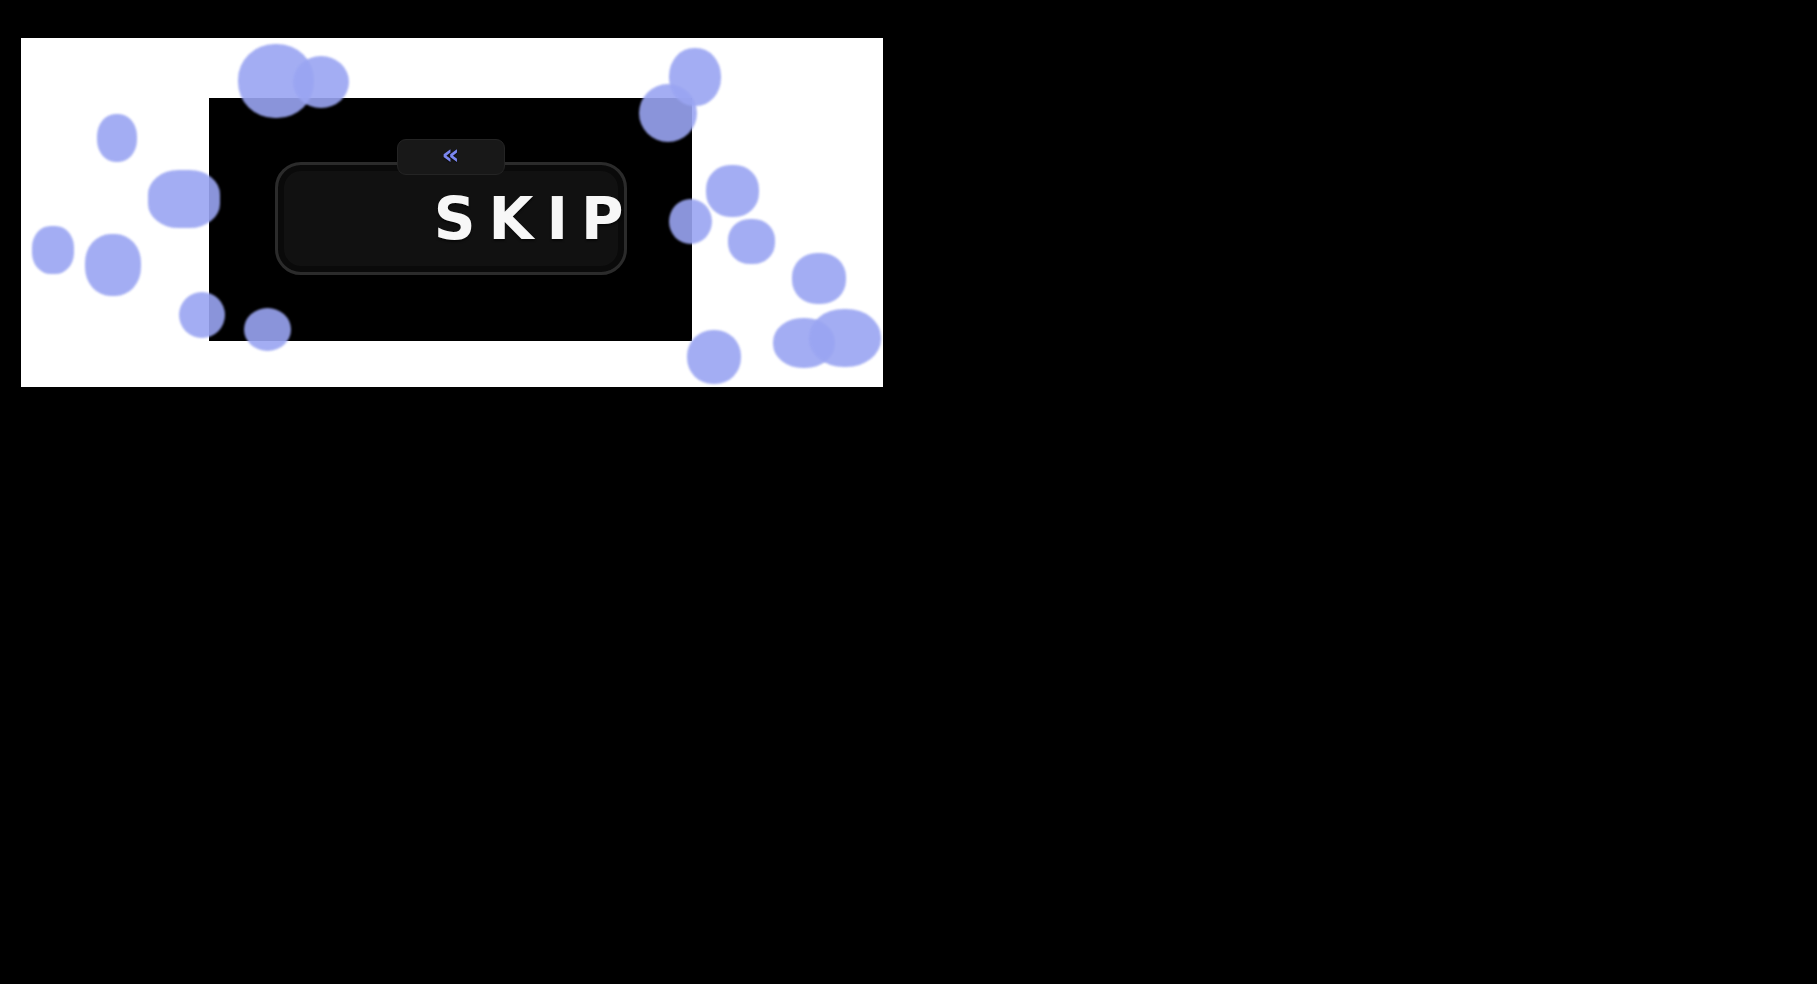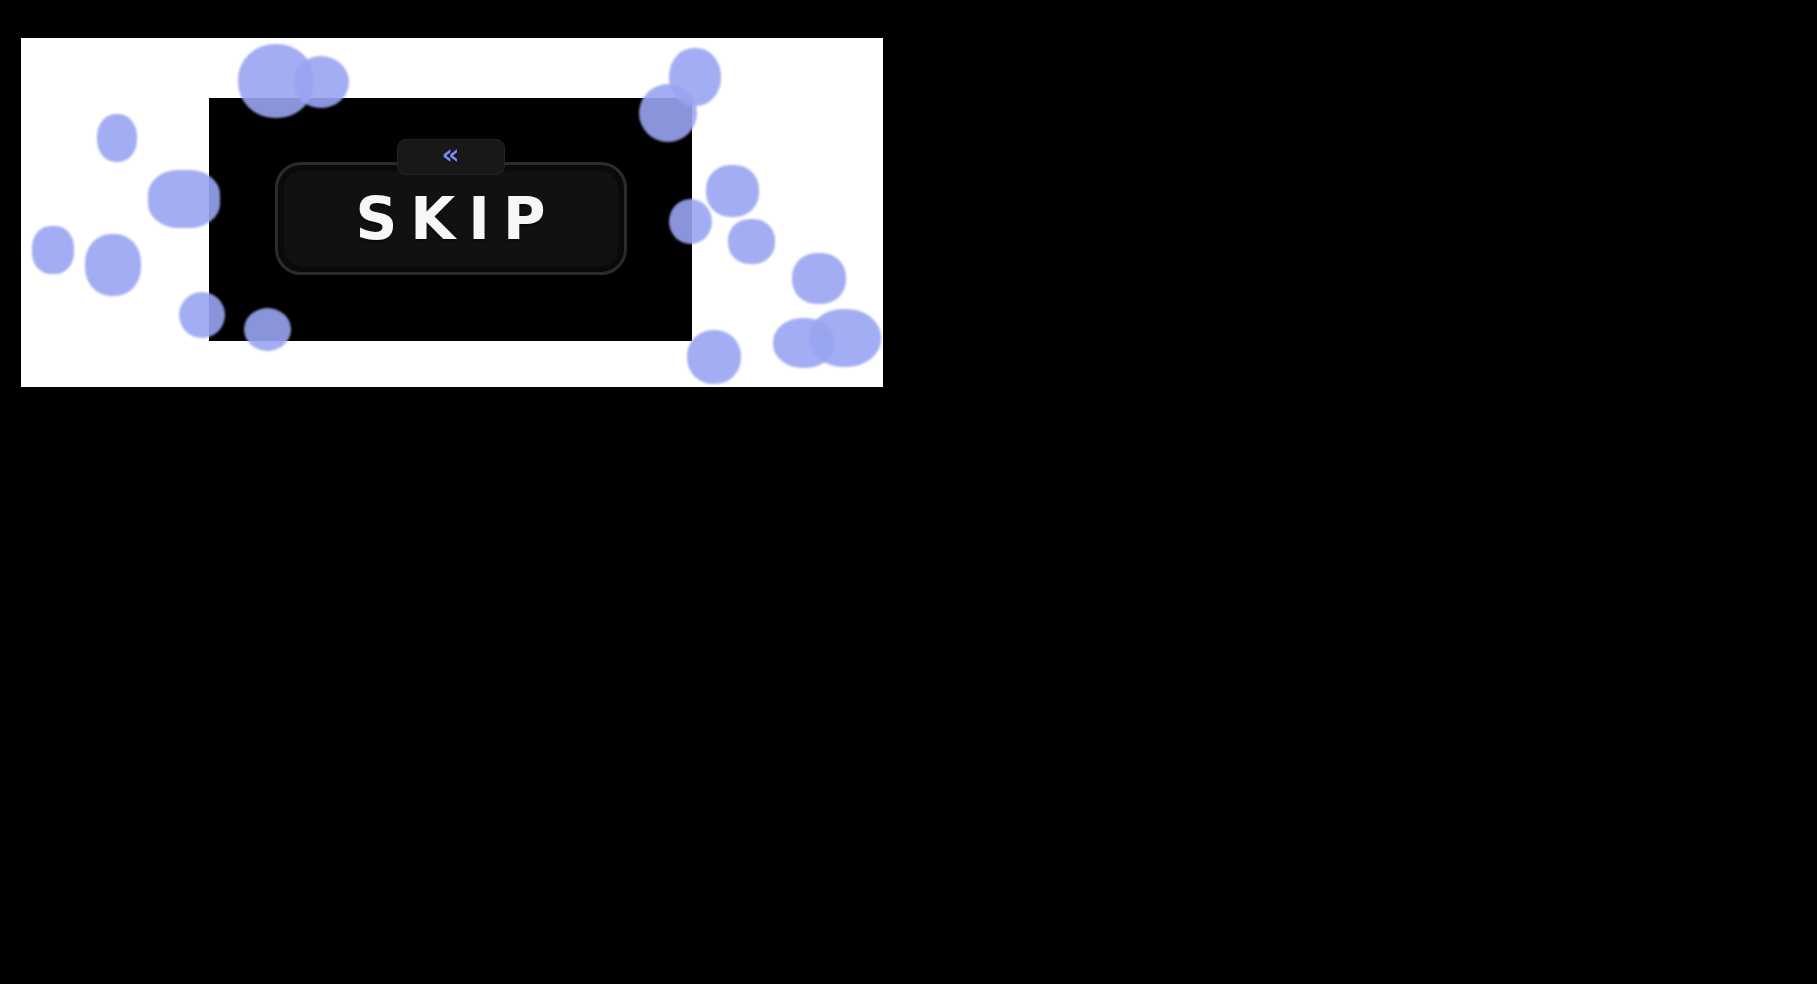--- a/index.html
+++ b/index.html
@@ -68,21 +68,21 @@
     transform: translateX(-50%);
     top: 64px;
     width: 352px;
     height: 113px;
     background: var(--button-bg, #111111);
     border: 3px solid var(--button-border, #2b2b2b);
     border-radius: 26px;
     box-shadow: inset 0 0 0 6px #0a0a0a, 0 2px 6px rgba(0,0,0,.8);
     display: flex;
     align-items: center;
-    justify-content: center;
+    justify-content: flex-end;
     z-index: 3;
     cursor: pointer;
   }
   .skip-label {
     color: #f7f7f7;
     font-family: "DejaVu Sans", "Liberation Sans", sans-serif;
     font-size: 58px;
     font-weight: 800;
     letter-spacing: 13px;
     margin-right: -13px; 

